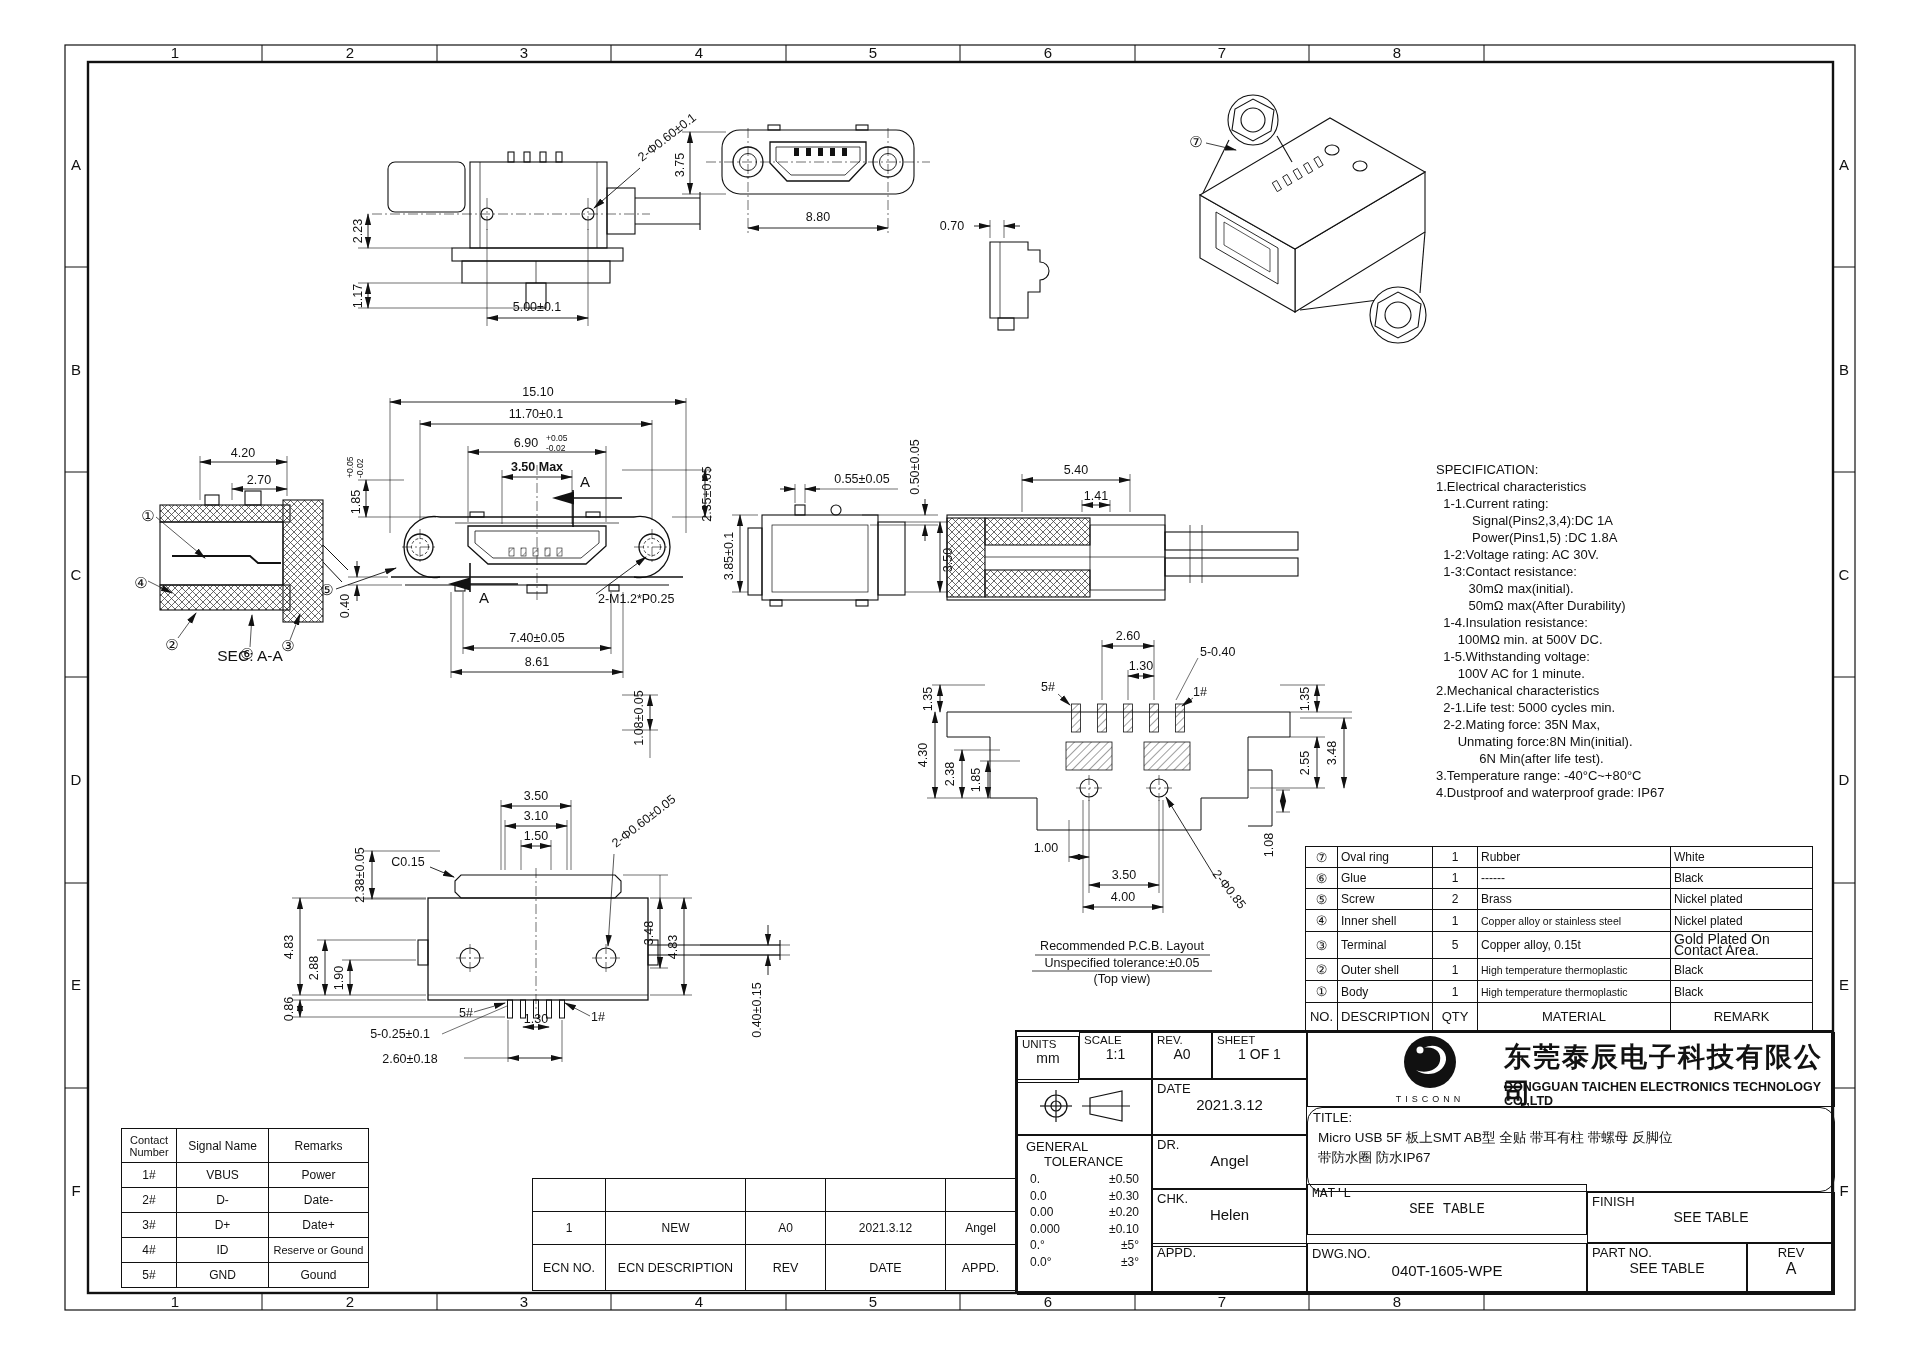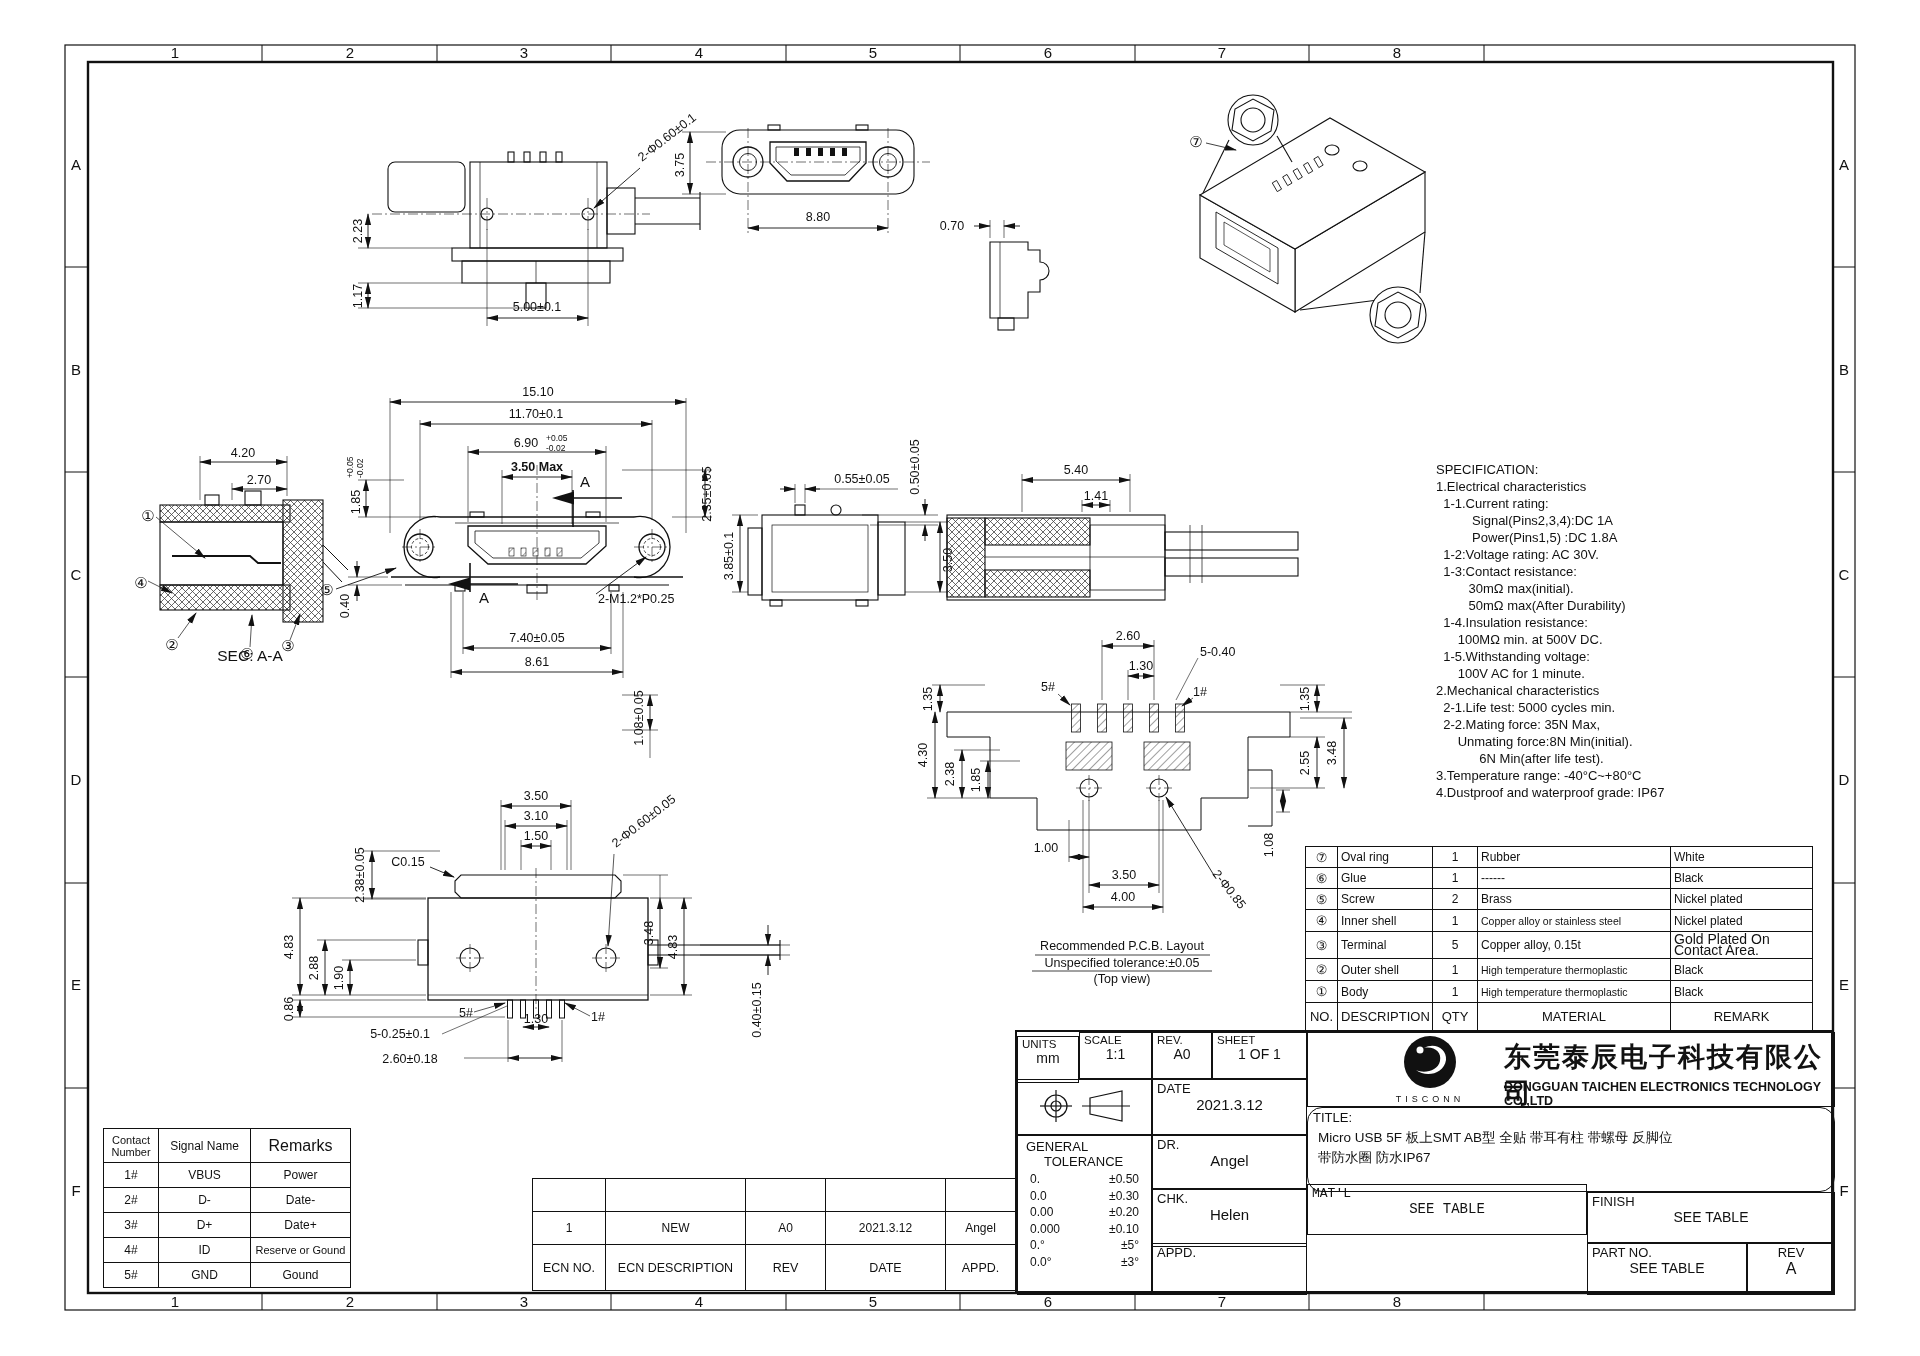--- a/index.html
+++ b/index.html
@@ -775,20 +775,24 @@
 
   <div class="tb-cell" style="left:290px;top:152px;width:280px;height:51px;font-family:Liberation Mono, monospace;">
     <div class="tb-lbl" style="font-size:13px">MAT'L</div>
     <div class="tb-val" style="font-size:14px">SEE TABLE</div>
   </div>
   <div class="tb-cell" style="left:570px;top:160px;width:248px;height:51px;">
     <div class="tb-lbl" style="font-size:13px">FINISH</div>
     <div class="tb-val" style="font-size:14px">SEE TABLE</div>
   </div>
 
+  <div class="tb-cell" style="left:290px;top:211px;width:280px;height:52px;">
+    <div class="tb-lbl" style="font-size:13px;display:inline-block;">DWG.NO.</div>
+    <div style="text-align:center;font-size:15px;">040T-1605-WPE</div>
+  </div>
   <div class="tb-cell" style="left:570px;top:211px;width:160px;height:52px;">
     <div class="tb-lbl" style="font-size:13px">PART NO.</div>
     <div class="tb-val" style="font-size:14px">SEE TABLE</div>
   </div>
   <div class="tb-cell" style="left:730px;top:211px;width:88px;height:52px;">
     <div class="tb-lbl" style="font-size:13px;text-align:center;padding-left:0;">REV</div>
     <div class="tb-val" style="font-size:16px">A</div>
   </div>
 </div>
 
@@ -820,32 +824,32 @@
       <td class="tc">ECN NO.</td>
       <td class="tc">ECN DESCRIPTION</td>
       <td class="tc">REV</td>
       <td class="tc">DATE</td>
       <td class="tc">APPD.</td>
     </tr>
   </tbody>
       </table>
 </div>
 
-<div class="abs" style="left:103px;top:1128px;border-radius:24px;">
+<div class="abs" style="left:121px;top:1128px;border-radius:24px;">
   <table class="dt" style="width:247px;border:1.6px solid #111;">
     <colgroup>
           <col style="width:55px">
           <col style="width:92px">
           <col style="width:100px">
         </colgroup>
     <tbody>
           <tr style="height:34px;font-size:11px;line-height:12px;">
       <td class="tc">Contact Number</td>
       <td class="tc" style="font-size:12px">Signal Name</td>
-      <td class="tc" style="font-size:16px">Remarks</td>
+      <td class="tc" style="font-size:12px">Remarks</td>
     </tr>
     <tr style="height:25px;">
       <td class="tc">1#</td>
       <td class="tc">VBUS</td>
       <td class="tc">Power</td>
     </tr>
     <tr style="height:25px;">
       <td class="tc">2#</td>
       <td class="tc">D-</td>
       <td class="tc">Date-</td>

